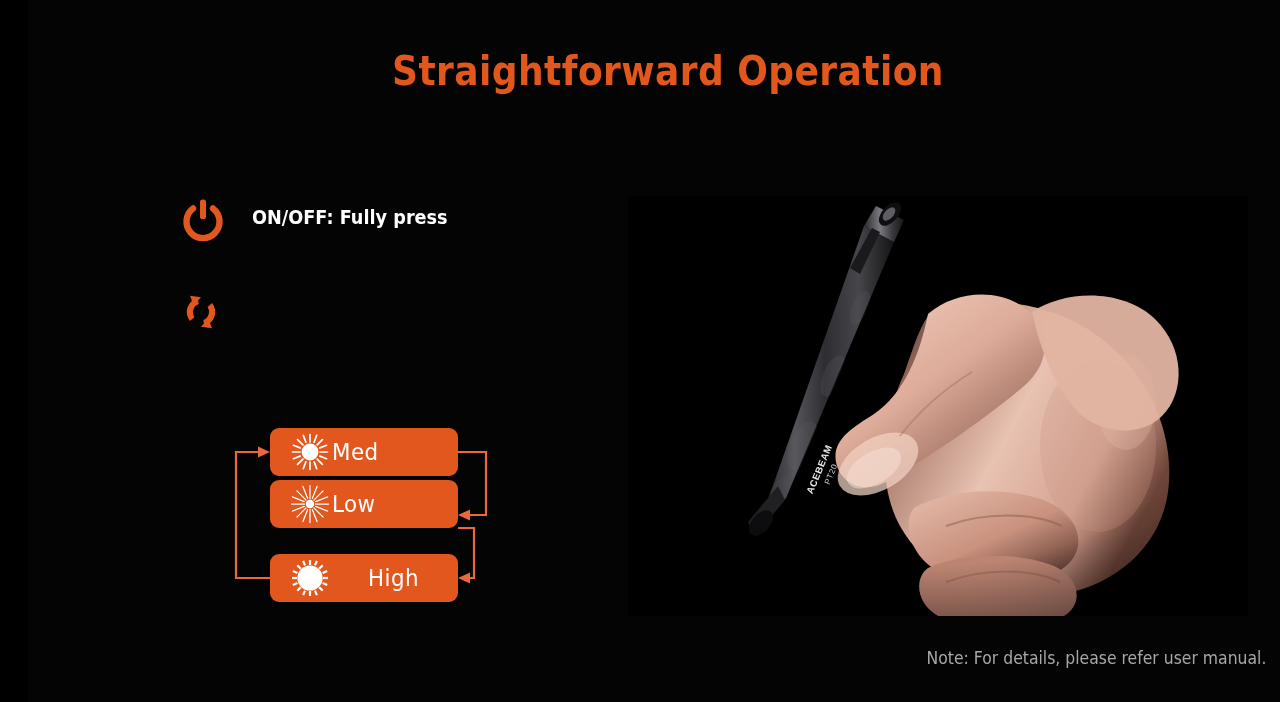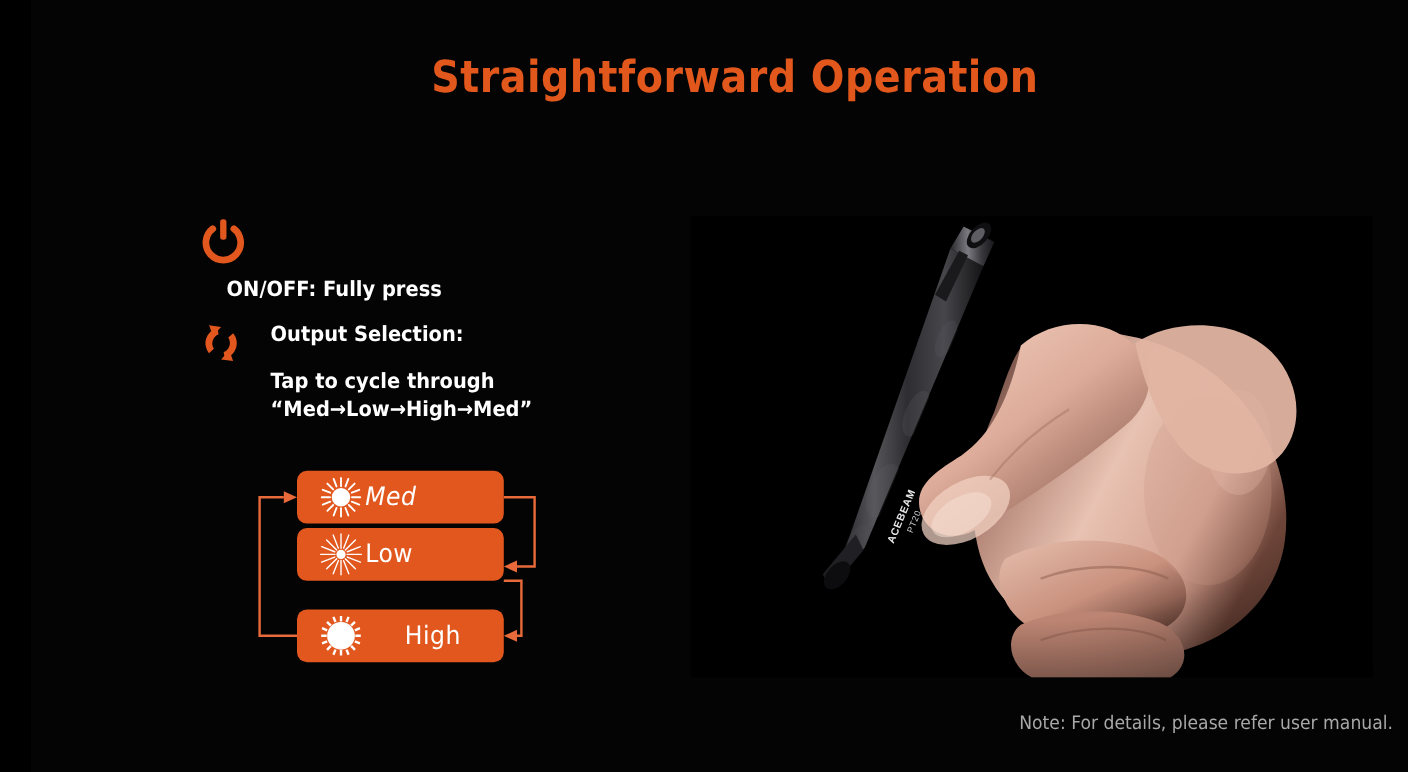--- a/index.html
+++ b/index.html
@@ -34,21 +34,21 @@
     transform: scaleX(0.9);
     white-space: nowrap;
   }
 
   
   .instr-row {
     position: absolute;
     display: flex;
     align-items: flex-start;
   }
-  #row-onoff { top: 196px; left: 152px; flex-direction: column; }
+  #row-onoff { top: 196px; left: 152px; }
   #row-output { top: 288px; left: 150px; }
 
   .instr-icon {
     width: 46px;
     height: 48px;
     flex: 0 0 46px;
     display: block;
   }
   .instr-text-wrap {
     margin-left: 26px;
@@ -89,21 +89,21 @@
     left: 46px;
     width: 188px;
     height: 48px;
     background: #E1571E;
     border-radius: 9px;
     display: flex;
     align-items: center;
     box-sizing: border-box;
     padding-left: 62px;
   }
-  #btn-med  { top: 10px; font-style: italic; }
+  #btn-med  { top: 10px; }
   #btn-low  { top: 62px; }
   #btn-high { top: 136px; justify-content: center; }
 
   .mode-icon {
     position: absolute;
     left: 20px;
     top: 50%;
     transform: translateY(-50%);
     width: 40px;
     height: 40px;
@@ -159,27 +159,20 @@
 
   <div class="instr-row" id="row-output">
     <svg class="instr-icon" viewBox="0 0 48 48">
       <g fill="#E1571E">
         <path d="M20.5 9.5 A 15 15 0 0 0 12.5 33.5 L17.2 29.3 A 9.2 9.2 0 0 1 21.6 15.6 Z"></path>
         <path d="M12.6 7.0 L24.0 8.6 L16.2 17.2 Z"></path>
         <path d="M27.5 38.5 A 15 15 0 0 0 35.5 14.5 L30.8 18.7 A 9.2 9.2 0 0 1 26.4 32.4 Z"></path>
         <path d="M35.4 41.0 L24.0 39.4 L31.8 30.8 Z"></path>
       </g>
     </svg>
-    <div class="instr-text-wrap">
-      <div class="instr-line">Output Selection:</div>
-      <div class="instr-sub">
-        <div class="instr-line">Tap to cycle through</div>
-        <div class="instr-line">“Med→Low→High→Med”</div>
-      </div>
-    </div>
   </div>
 
   <div id="flow">
 
     <svg id="flow-lines" viewBox="0 0 300 205">
       <g fill="none" stroke="#E86A3A" stroke-width="2.2">
 
         <path d="M46 160 L12 160 L12 34 L34 34"></path>
 
         <path d="M234 34 L262 34 L262 97 L246 97"></path>

